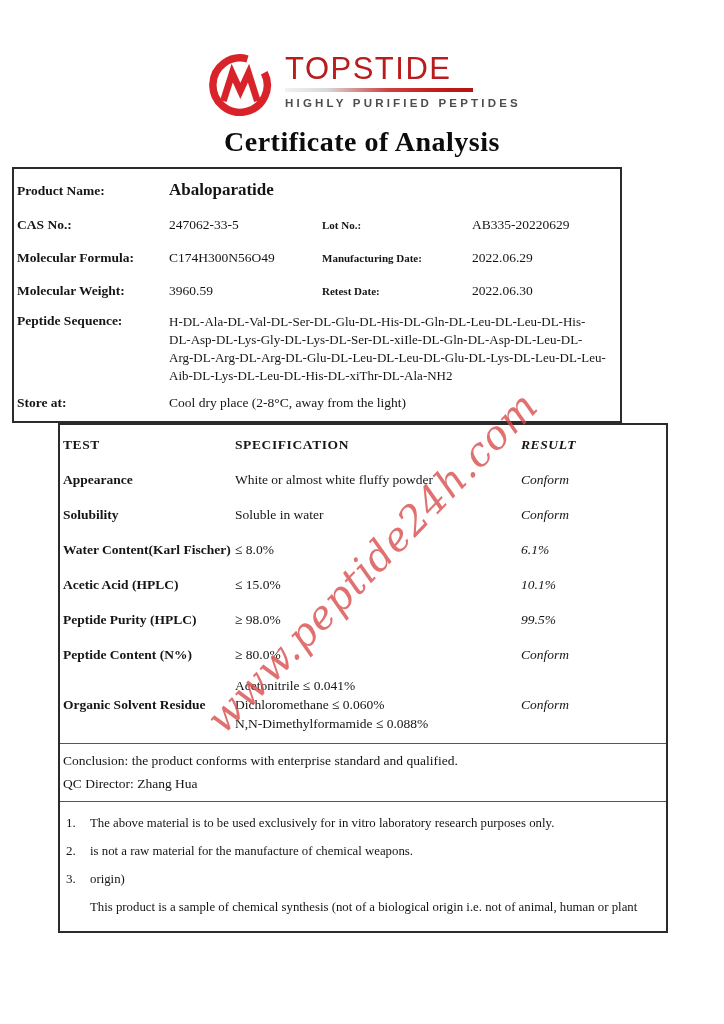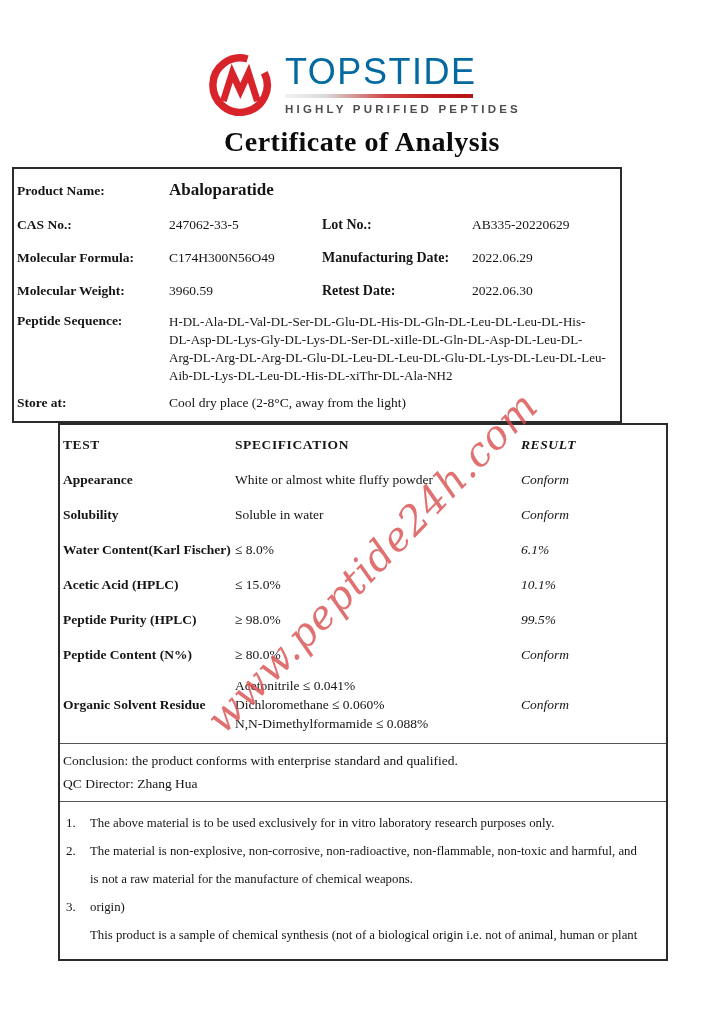--- a/index.html
+++ b/index.html
@@ -9,21 +9,21 @@
     font-family:"Liberation Serif", serif; color:#151515;
     overflow:hidden;
   }
   
   .header { padding-top:48px; display:flex; justify-content:center; }
   .logo { display:flex; align-items:flex-start; gap:10px; }
   .logo-icon { width:72px; height:68px; flex:0 0 auto; }
   .logo-text { display:flex; flex-direction:column; padding-top:4px; }
   .brand {
     font-family:"Liberation Sans", sans-serif;
-    font-size:36px; font-weight:400; color:#0369a1; letter-spacing:1.5px; line-height:1.1;
+    font-size:31px; font-weight:400; color:#b91c1c; letter-spacing:1.5px; line-height:1.1;
   }
   .brand-rule {
     height:4px; width:188px; margin-top:2px;
     background:linear-gradient(90deg,#f2f2f2 0%,#d9d9d9 22%,#cf4040 55%,#c31c1c 80%,#b31414 100%);
   }
   .tagline {
     font-family:"Liberation Sans", sans-serif;
     font-size:11.5px; font-weight:bold; color:#4d4d4f; letter-spacing:3.2px; margin-top:5px;
   }
   
@@ -32,21 +32,21 @@
     margin-top:10px; letter-spacing:.5px;
   }
   
   .box {
     width:610px; margin:0 0 0 58px; border:2px solid #2b2b2b; background:#fff;
   }
   .box1 { margin-top:9px; padding:2px 20px 6px 3px;margin-left:12px; }
   .info-row { display:flex; align-items:baseline; padding:9px 0 8px 0; }
   .c-label  { width:152px; font-weight:bold; font-size:13.5px; flex:0 0 auto; }
   .c-value  { width:153px; font-size:13.5px; flex:0 0 auto; }
-  .c-label2 { width:150px; font-weight:bold; font-size:14px; flex:0 0 auto; }
+  .c-label2 { width:150px; font-weight:bold; font-size:11px; flex:0 0 auto; }
   .c-value2 { flex:1; font-size:13.5px; }
   .product-value { font-size:17px; font-weight:bold; }
   .seq-row { display:flex; padding:6px 0 4px 0; }
   .seq-lines { flex:1; }
   .seq-line { font-size:13px; line-height:18px; white-space:nowrap; }
   .store-row { display:flex; padding:6px 0 4px 0; }
   
   .box2 { position:relative; }
   .ttable { padding:2px 3px 0 3px; }
   .t-row { display:flex; align-items:baseline; padding:10px 0 9px 0; }
@@ -191,21 +191,20 @@
   <div class="notes">
     <div class="note">
       <div class="note-num">1.</div>
       <div class="note-lines">
         <div class="note-line">The above material is to be used exclusively for in vitro laboratory research purposes only.</div>
       </div>
     </div>
     <div class="note">
       <div class="note-num">2.</div>
       <div class="note-lines">
-        <div class="note-line">The material is non-explosive, non-corrosive, non-radioactive, non-flammable, non-toxic and harmful, and</div>
         <div class="note-line">is not a raw material for the manufacture of chemical weapons.</div>
       </div>
     </div>
     <div class="note">
       <div class="note-num">3.</div>
       <div class="note-lines">
         <div class="note-line">origin)</div>
         <div class="note-line">This product is a sample of chemical synthesis (not of a biological origin i.e. not of animal, human or plant</div>
       </div>
     </div>

